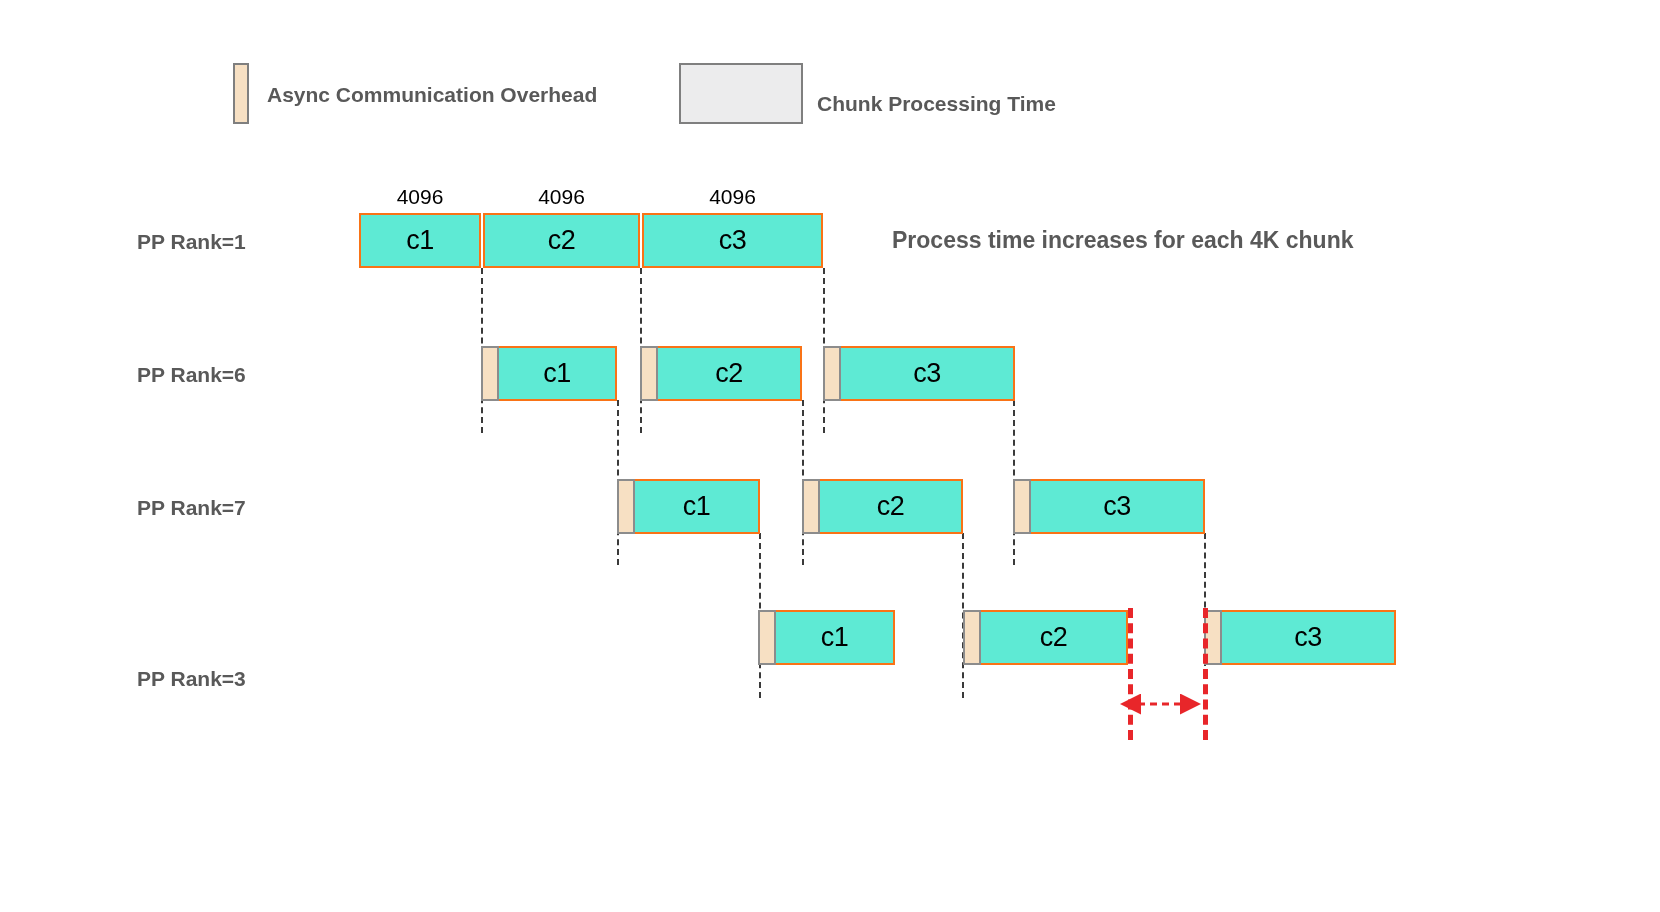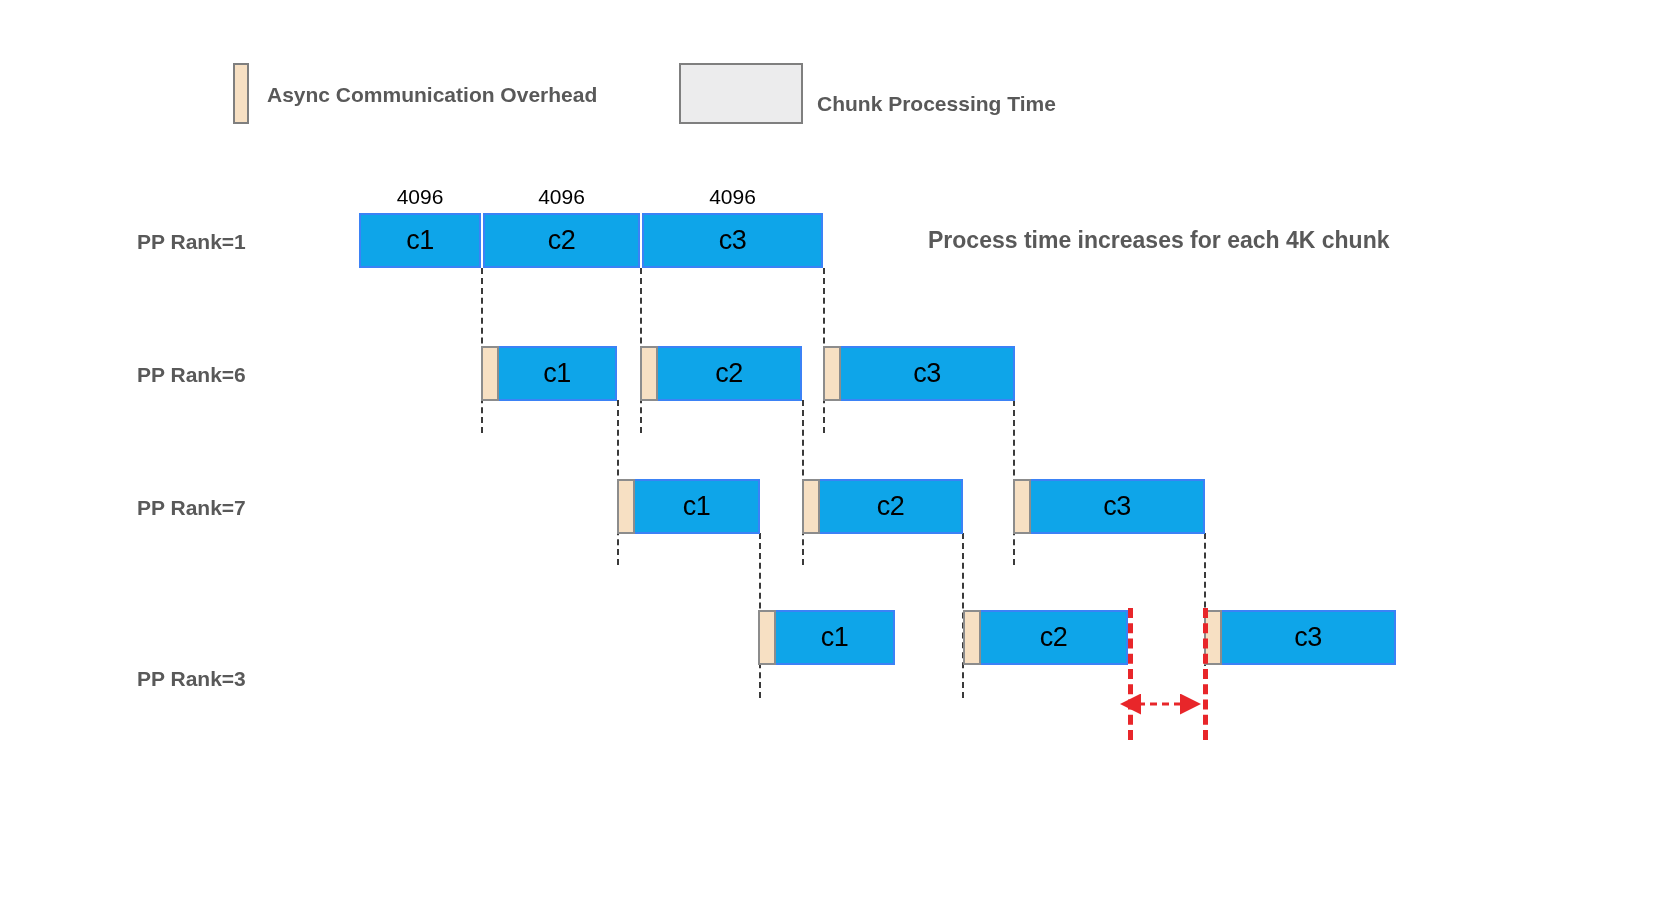--- a/index.html
+++ b/index.html
@@ -50,22 +50,22 @@
     font-weight: bold;
     color: #595959;
     white-space: nowrap;
     line-height: 1;
   }
 
   
   .bar {
     position: absolute;
     box-sizing: border-box;
-    border: 2px solid #3b82f6;
-    background: #0ea5e9;
+    border: 2px solid #f97316;
+    background: #5eead4;
     display: flex;
     align-items: center;
     justify-content: center;
   }
   .bar-text {
     font-size: 27px;
     color: #000000;
     font-family: "Liberation Sans", sans-serif;
     line-height: 1;
     letter-spacing: -0.5px;
@@ -224,15 +224,15 @@
           </marker>
           <marker id="arrR" markerWidth="7" markerHeight="7" refX="6" refY="3.5" orient="auto">
             <polygon points="0,0 7,3.5 0,7" fill="#e8262a"></polygon>
           </marker>
         </defs>
         <line x1="18" y1="12" x2="78" y2="12" stroke="#e8262a" stroke-width="3" stroke-dasharray="7,5" marker-start="url(#arrL)" marker-end="url(#arrR)"></line>
       </svg>
     </div>
   </div>
 
-  <div class="annotation" style="left:928px; top:229px;">Process time increases for each 4K chunk</div>
+  <div class="annotation" style="left:892px; top:229px;">Process time increases for each 4K chunk</div>
 
 </div>
 
 </body></html>

